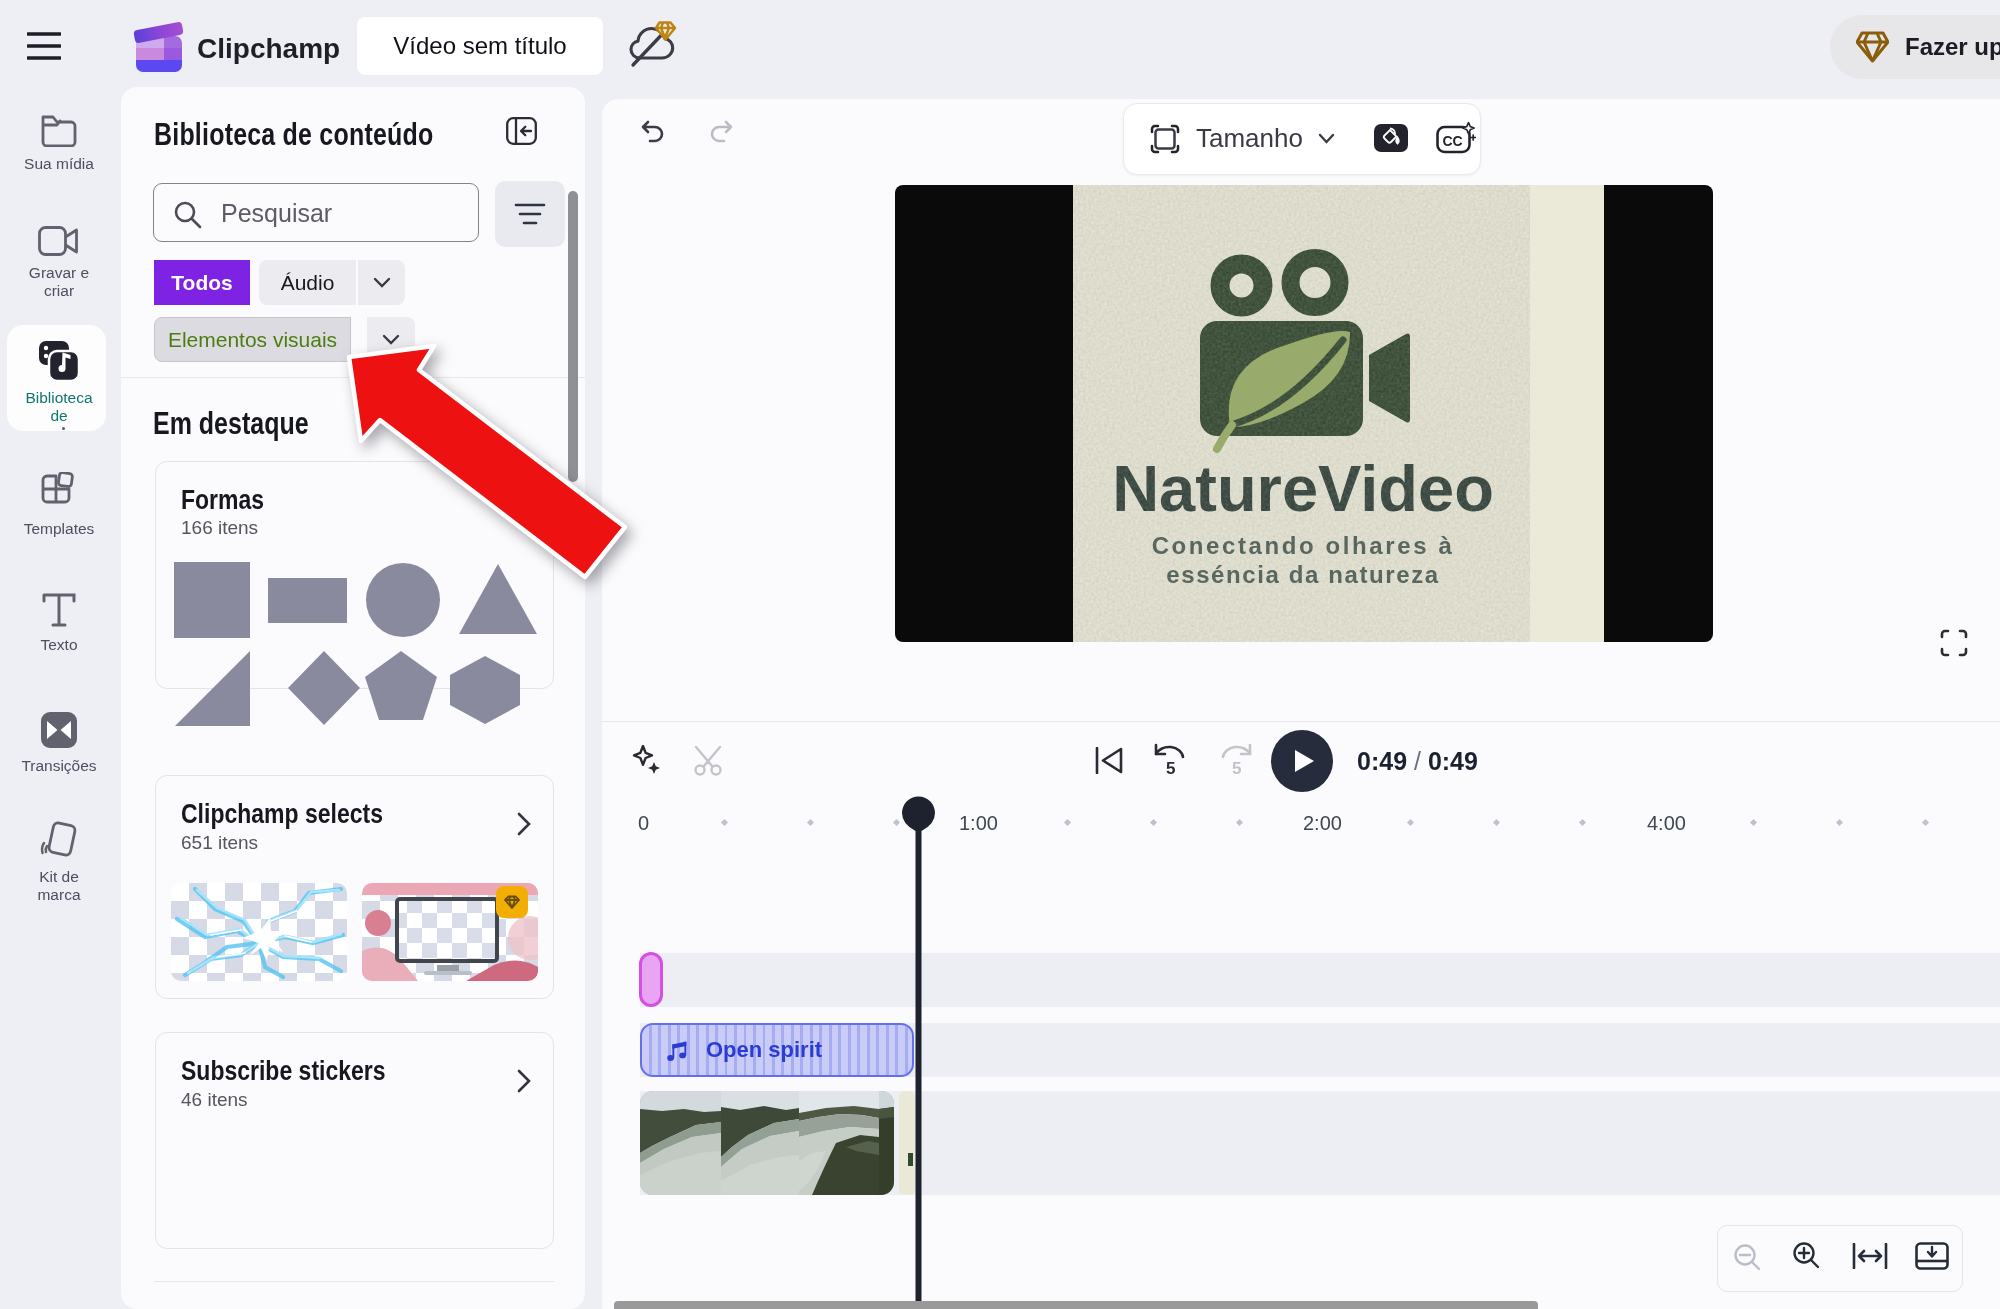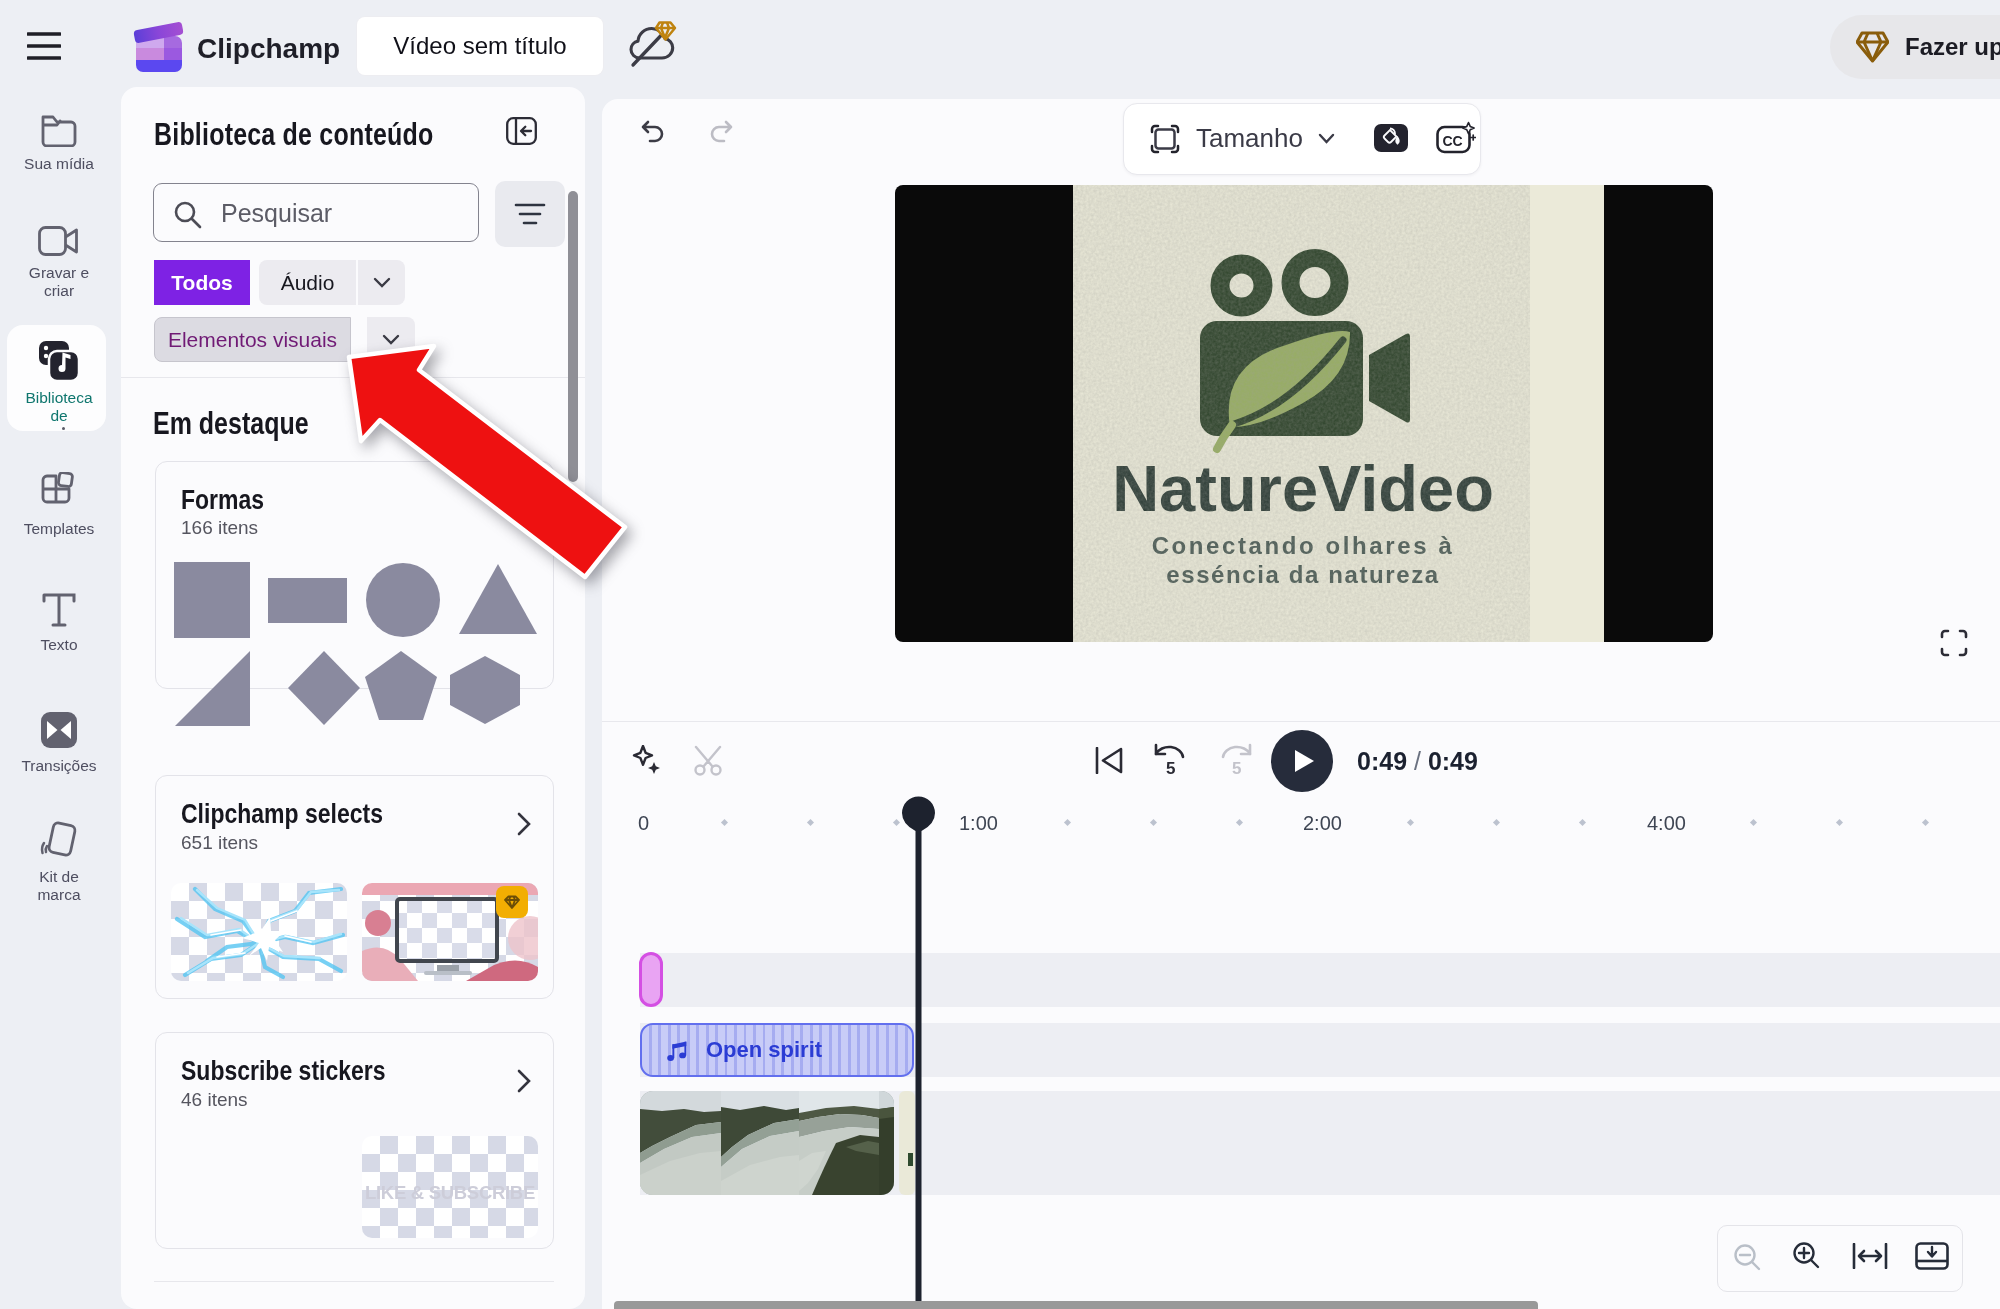--- a/index.html
+++ b/index.html
@@ -17,21 +17,21 @@
 #lib{left:121px;top:87px;width:464px;height:1222px;background:#fbfbfd;border-radius:16px}
 #libtitle{left:154px;top:116px;font-size:25px;letter-spacing:.2px;font-weight:700;color:#17171f;transform:scaleY(1.27);transform-origin:0 0}
 #collapse{left:506px;top:117px}
 #search{left:153px;top:183px;width:326px;height:59px;border:1.5px solid #83838e;border-radius:9px;background:#fbfbfd}
 #searchtxt{left:221px;top:199px;font-size:25px;color:#5c5c66}
 #filterbtn{left:495px;top:181px;width:70px;height:66px;background:#e9eaef;border-radius:10px}
 .chip{position:absolute;height:45px;display:flex;align-items:center;justify-content:center;font-size:21px}
 #chiptodos{left:154px;top:260px;width:96px;background:#7e22e4;border-radius:0;color:#fff;font-weight:700}
 #chipaudio{left:259px;top:260px;width:97px;background:#ecebf0;border-radius:8px 0 0 8px;color:#17171f}
 #chipaudiov{left:358px;top:260px;width:47px;background:#ecebf0;border-radius:0 8px 8px 0}
-#chipelem{left:154px;top:317px;width:197px;background:#dcdbe2;border:1px solid #c6c5cd;border-radius:8px 0 0 8px;color:#701a75}
+#chipelem{left:154px;top:317px;width:197px;background:#dcdbe2;border:1px solid #c6c5cd;border-radius:8px 0 0 8px;color:#4d7c0f}
 #chipelemv{left:367px;top:317px;width:48px;background:#ecebf0;border-radius:0 8px 8px 0}
 #libdiv{left:121px;top:377px;width:464px;height:1px;background:#e7e7ec}
 #emdest{left:153px;top:405px;font-size:25px;font-weight:700;color:#17171f;transform:scaleY(1.28);transform-origin:0 0}
 .card{position:absolute;left:155px;width:399px;background:#fbfbfd;border:1px solid #e3e3e9;border-radius:12px}
 #cardformas{top:461px;height:228px}
 #cardselects{top:775px;height:224px}
 #cardstick{top:1032px;height:217px}
 .cardtitle{position:absolute;left:25px;font-size:23px;font-weight:700;color:#17171f;transform:scaleY(1.2);transform-origin:0 0}
 .carditems{position:absolute;left:25px;font-size:19px;color:#55555f}
 .chev{position:absolute;right:22px}
@@ -264,23 +264,20 @@
     </svg>
   </div>
 </div>
 
 <div class="card" id="cardstick">
   <div class="cardtitle" style="top:22px">Subscribe stickers</div>
   <div class="carditems" style="top:56px">46 itens</div>
   <svg class="chev" style="top:36px" width="14" height="24" viewBox="0 0 14 24">
       <path d="M2 2 l10 10 l-10 10" fill="none" stroke="#34343e" stroke-width="2.6" stroke-linecap="round"></path>
     </svg>
-  <div class="thumb" style="left:206px;top:103px;height:102px">
-    <div class="abs" style="left:0;top:46px;width:176px;text-align:center;font-weight:700;font-size:18.5px;letter-spacing:-0.3px;color:#cdcdd9;white-space:nowrap">LIKE &amp; SUBSCRIBE</div>
-  </div>
 </div>
 <div class="abs" style="left:154px;top:1281px;width:400px;height:1px;background:#e7e7ec"></div>
 <div class="abs" id="libscroll"></div>
 
 <div class="abs" id="main"></div>
 
 <svg class="abs" style="left:640px;top:120px" width="24" height="27" viewBox="0 0 24 27">
   <path d="M8 2 L3 7 l5 5 M3 7 h12 a7 7 0 0 1 0 14 h-5" fill="none" stroke="#3c3c46" stroke-width="2.6" stroke-linecap="round" stroke-linejoin="round"></path>
 </svg>
 <svg class="abs" style="left:710px;top:120px" width="24" height="27" viewBox="0 0 24 27">

